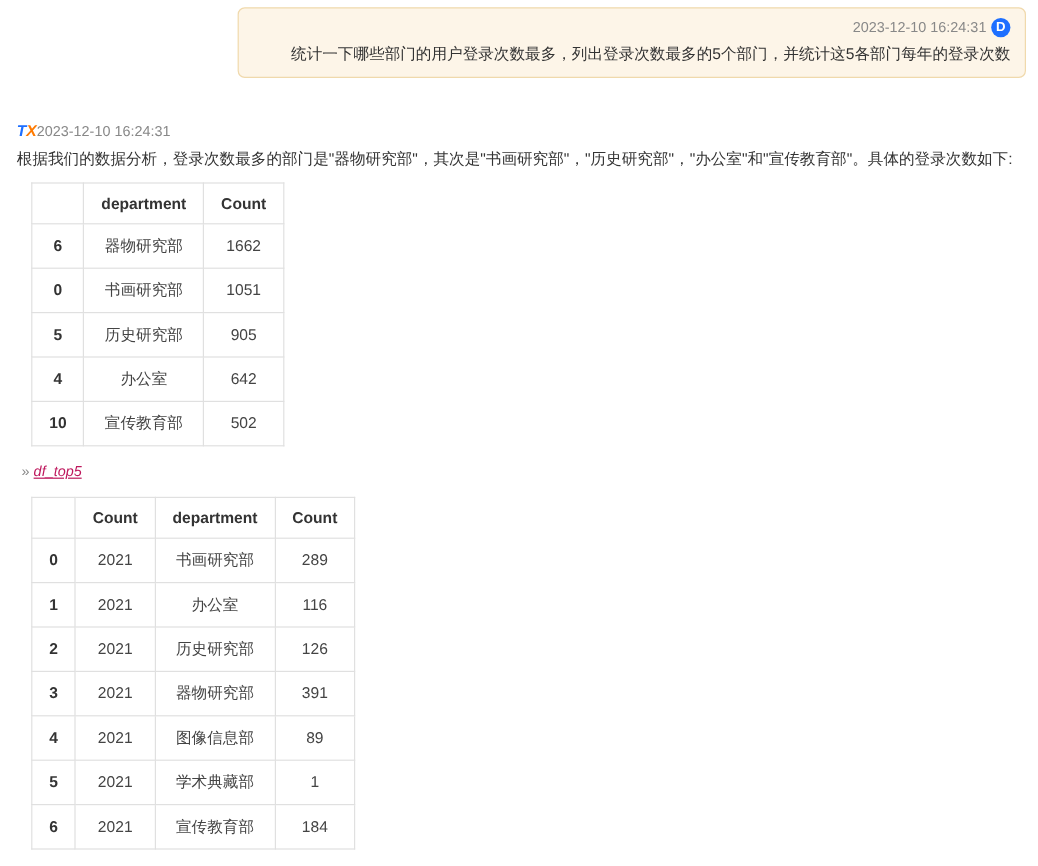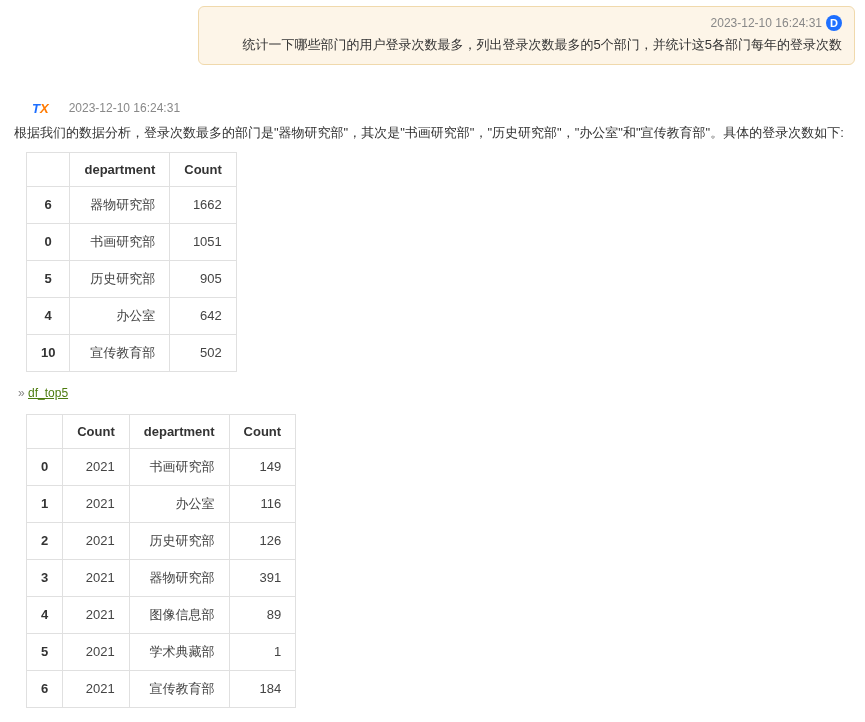--- a/index.html
+++ b/index.html
@@ -57,24 +57,23 @@
       font-size: 13px;
       line-height: 1.6;
       margin-left: 32px;
     }
     .assistant-block {
       padding: 10px 14px;
       margin-top: 20px;
     }
     .assistant-header {
       display: flex;
-      align-items: center;
-      gap: 20px;
+      align-items: flex-end;
+      gap: 0;
       margin-bottom: 6px;
-      margin-left: 18px;
     }
     .tx-logo {
       font-weight: bold;
       font-style: italic;
       font-size: 13px;
     }
     .tx-logo .t {
       color: #1e6fff;
     }
     .tx-logo .x {
@@ -91,42 +90,43 @@
       margin-bottom: 8px;
     }
     table {
       border-collapse: collapse;
       margin-left: 12px;
       margin-bottom: 14px;
     }
     th, td {
       border: 1px solid #e0e0e0;
       padding: 9px 14px;
-      text-align: right;
+      text-align: center;
       font-size: 13px;
       color: #444;
     }
     th {
       font-weight: 600;
       color: #333;
     }
     th:first-child, td:first-child {
       text-align: center;
       font-weight: 600;
       color: #333;
     }
     .ref-link {
       color: #888;
       font-size: 12px;
       margin-left: 4px;
       margin-bottom: 14px;
     }
     .ref-link a {
-      color: #4d7c0f;
+      color: #be185d;
       text-decoration: underline;
+      font-style: italic;
     }
   </style>
 </head>
 <body>
 
 <div class="user-message-block">
   <div class="user-message">
     <div class="user-message-header">
       <span class="user-timestamp">2023-12-10 16:24:31</span>
       <span class="user-avatar">D</span>
@@ -191,21 +191,21 @@
         <th>Count</th>
         <th>department</th>
         <th>Count</th>
       </tr>
     </thead>
     <tbody id="table2-body">
         <tr>
           <td>0</td>
           <td>2021</td>
           <td>书画研究部</td>
-          <td>149</td>
+          <td>289</td>
         </tr>
         <tr>
           <td>1</td>
           <td>2021</td>
           <td>办公室</td>
           <td>116</td>
         </tr>
         <tr>
           <td>2</td>
           <td>2021</td>

